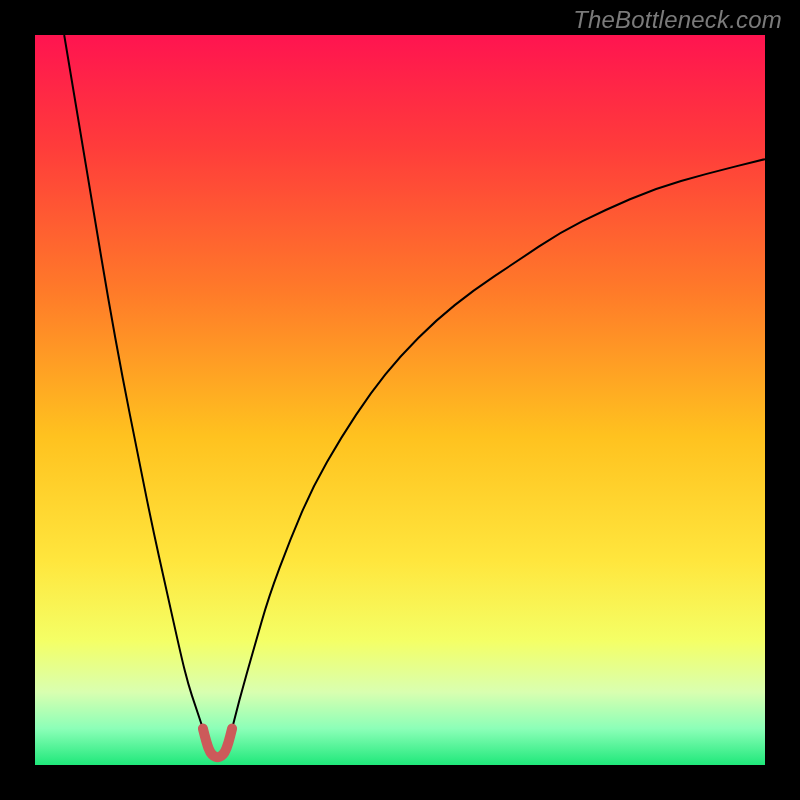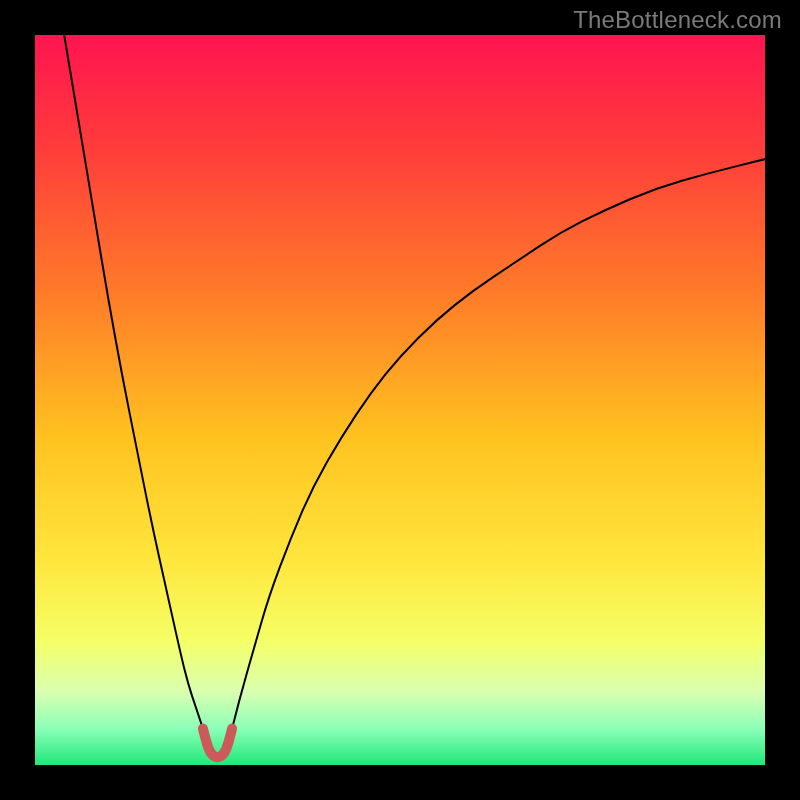--- a/index.html
+++ b/index.html
@@ -28,20 +28,21 @@
   }
   .watermark {
     position: absolute;
     top: 6px;
     right: 18px;
     color: #7a7a7a;
     font-size: 24px;
     font-weight: 500;
     letter-spacing: 0.2px;
     user-select: none;
+    font-style: italic;
   }
   svg {
     display: block;
   }
 </style>
 </head>
 <body>
 
 <div class="frame">
 

